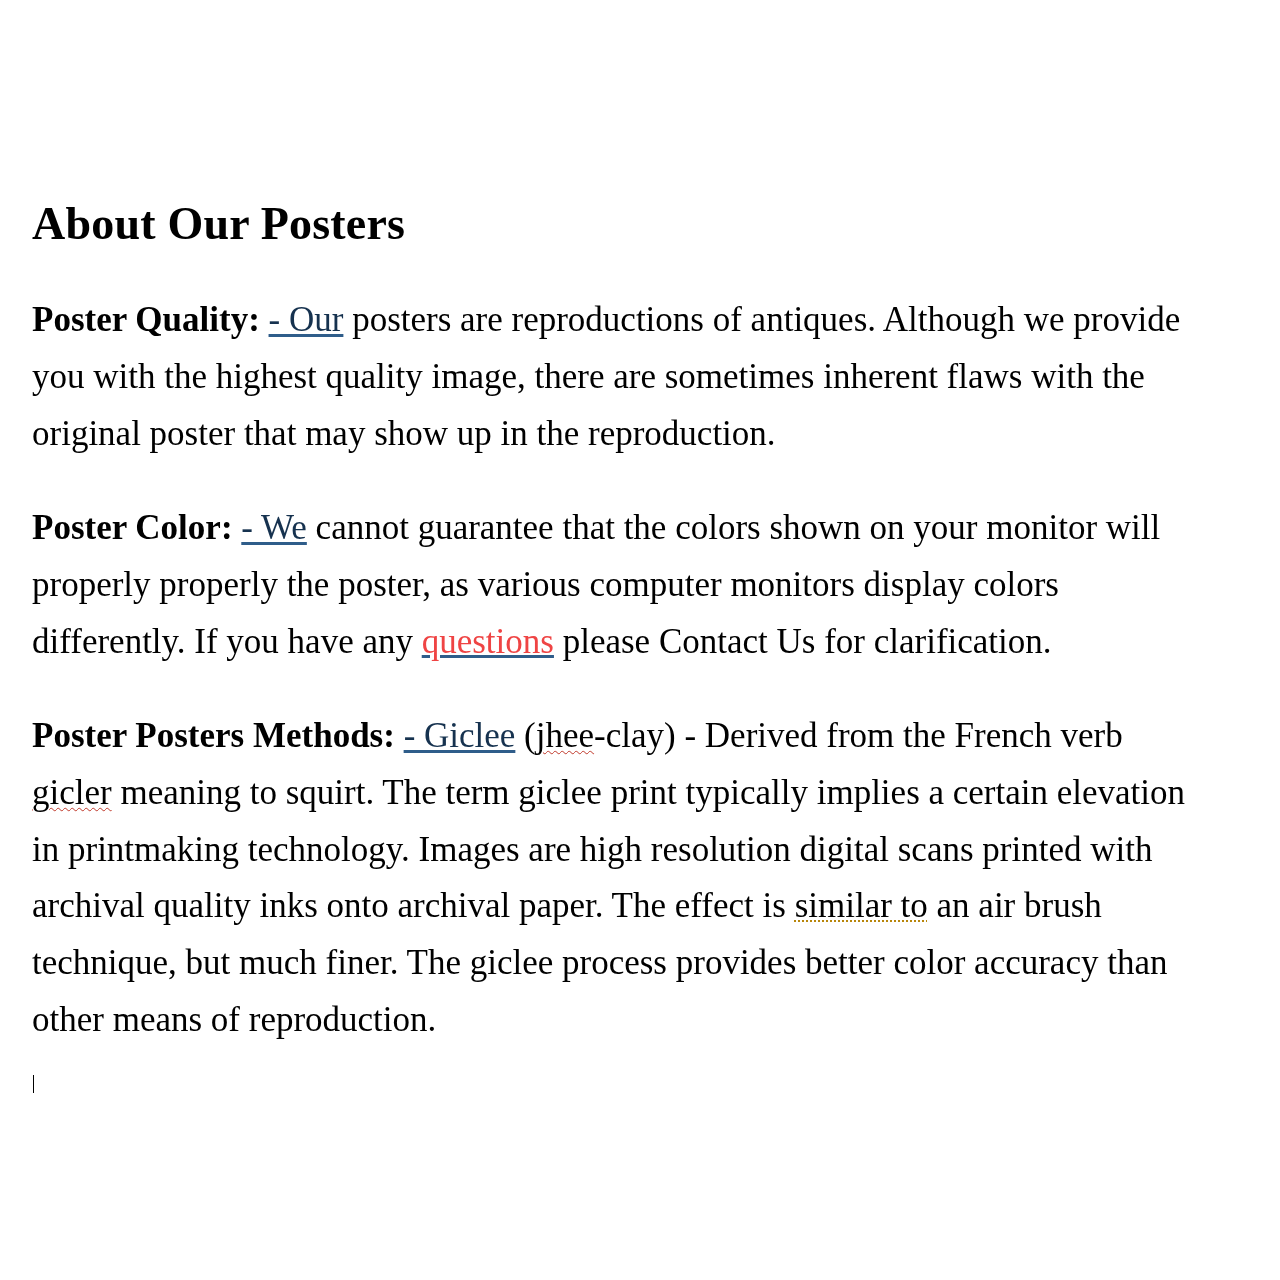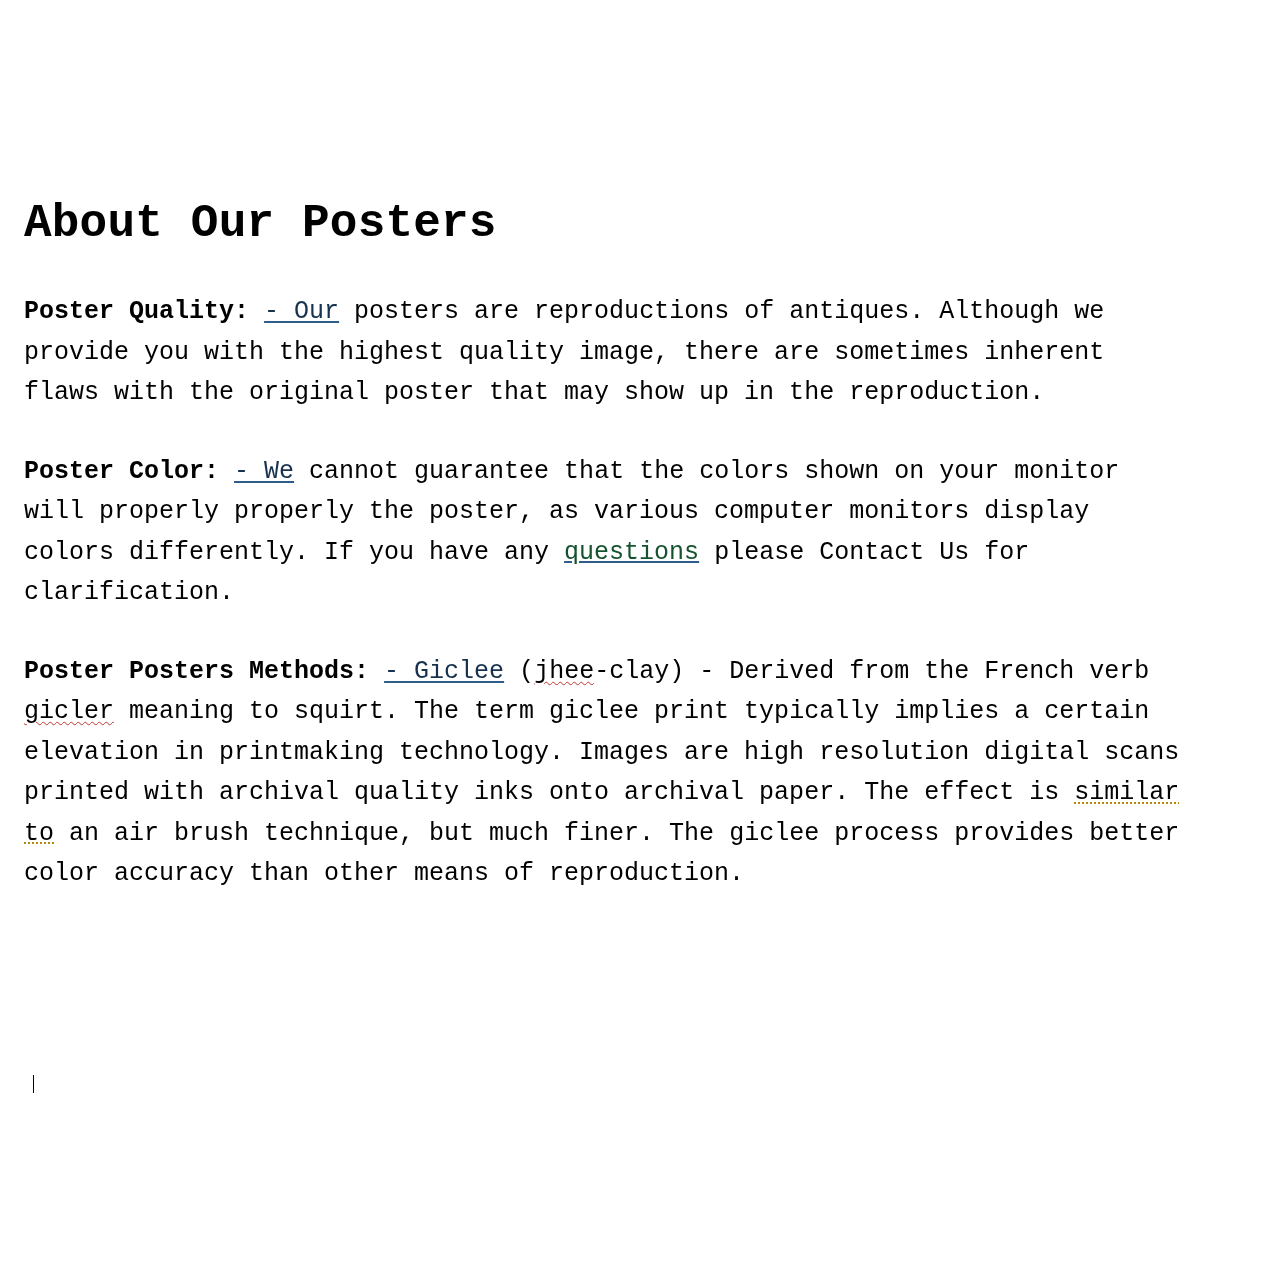--- a/index.html
+++ b/index.html
@@ -12,52 +12,51 @@
     background: #ffffff;
     font-family: "Liberation Serif", serif;
     color: #000000;
     overflow: hidden;
   }
   .page {
     position: relative;
     width: 1280px;
     height: 1044px;
     box-sizing: border-box;
-    padding: 200px 72px 0 24px;
-    font-family: Liberation Mono, monospace;
+    padding: 200px 72px 0 32px;
   }
   .doc-title {
     font-size: 46px;
     font-weight: bold;
     letter-spacing: 0.2px;
     margin: 0 0 44px 0;
     line-height: 1.05;
   }
   .para {
-    font-size: 25px;
+    font-size: 35px;
     line-height: 1.62;
     margin: 0 16px 38px 0;
     text-align: left;
     max-width: 1180px;
   }
   .lead {
     font-weight: bold;
   }
   
   .linkish {
     text-decoration: underline;
     text-decoration-color: #2f5d8a;
     text-underline-offset: 3px;
     color: #16324f;
   }
   .link-inline {
     text-decoration: underline;
     text-decoration-color: #2f5d8a;
     text-underline-offset: 2px;
-    color: #14532d;
+    color: #ef4444;
   }
   
   .spell {
     text-decoration: underline;
     text-decoration-style: wavy;
     text-decoration-color: #c0392b;
     text-decoration-thickness: 1px;
     text-underline-offset: 3px;
   }
   

